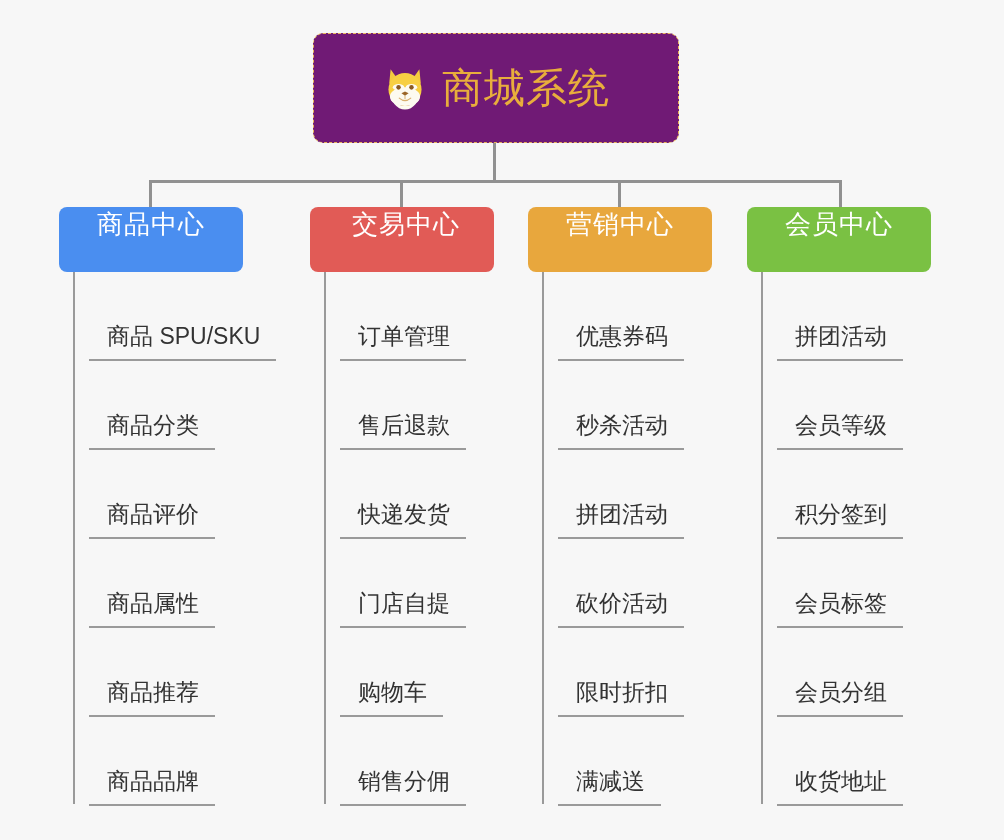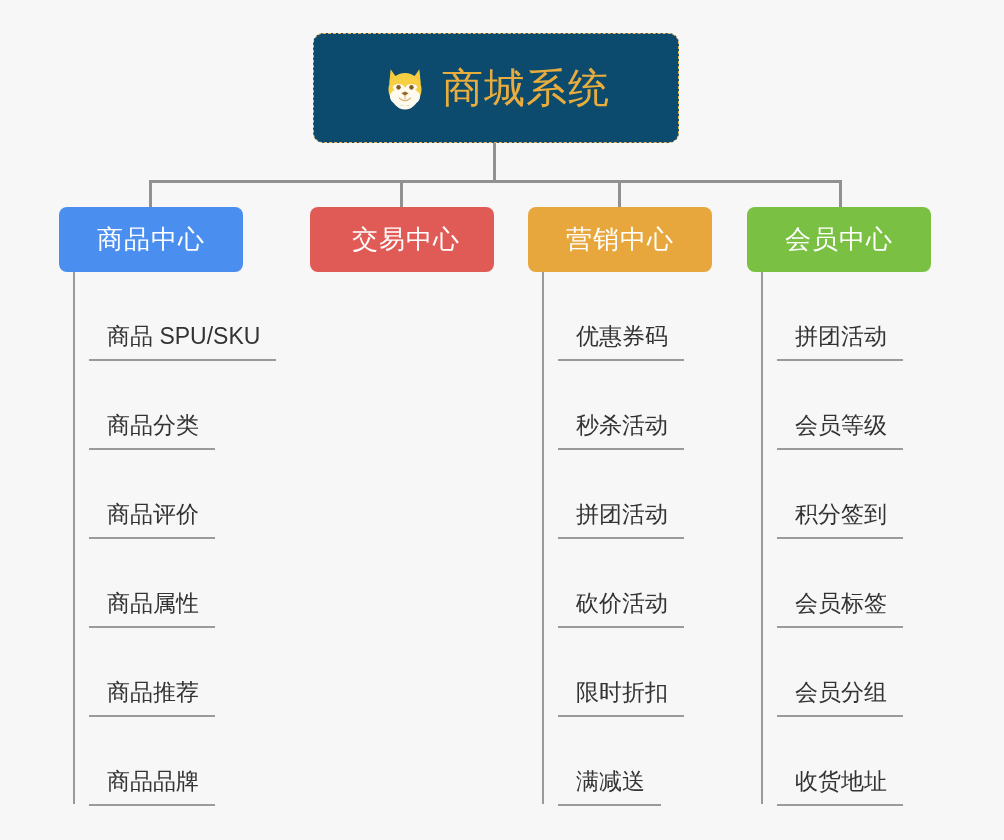--- a/index.html
+++ b/index.html
@@ -20,21 +20,21 @@
     height: 840px;
   }
 
   
   .root-node {
     position: absolute;
     left: 313px;
     top: 33px;
     width: 366px;
     height: 110px;
-    background: #0c4a6e;
+    background: #701a75;
     border: 1.5px dashed #e8b75a;
     border-radius: 10px;
     box-sizing: border-box;
     display: flex;
     align-items: center;
     justify-content: center;
     gap: 14px;
   }
   .root-icon {
     width: 46px;
@@ -63,21 +63,21 @@
   .column {
     position: absolute;
     top: 207px;
   }
   .cat-header {
     width: 184px;
     height: 65px;
     border-radius: 8px;
     box-sizing: border-box;
     display: flex;
-    align-items: center;
+    align-items: flex-start;
     justify-content: center;
     color: #ffffff;
     font-size: 26px;
     letter-spacing: 1px;
     white-space: nowrap;
   }
 
   
   .leaf-list {
     position: relative;
@@ -164,20 +164,41 @@
       <div class="leaf-item">
           <span class="leaf-label">商品品牌</span>
         </div>
     </div>
   </div>
 
   <div class="column" style="left:310px">
     <div class="cat-header" style="background-color: rgb(225, 91, 86); padding-left: 8px;">
       <span>交易中心</span>
     </div>
+    <div class="leaf-list">
+      <div class="leaf-spine"></div>
+      <div class="leaf-item">
+          <span class="leaf-label">订单管理</span>
+        </div>
+      <div class="leaf-item">
+          <span class="leaf-label">售后退款</span>
+        </div>
+      <div class="leaf-item">
+          <span class="leaf-label">快递发货</span>
+        </div>
+      <div class="leaf-item">
+          <span class="leaf-label">门店自提</span>
+        </div>
+      <div class="leaf-item">
+          <span class="leaf-label">购物车</span>
+        </div>
+      <div class="leaf-item">
+          <span class="leaf-label">销售分佣</span>
+        </div>
+    </div>
   </div>
 
   <div class="column" style="left:528px">
     <div class="cat-header" style="background-color: rgb(232, 167, 61);">
       <span>营销中心</span>
     </div>
     <div class="leaf-list">
       <div class="leaf-spine"></div>
       <div class="leaf-item">
           <span class="leaf-label">优惠券码</span>

